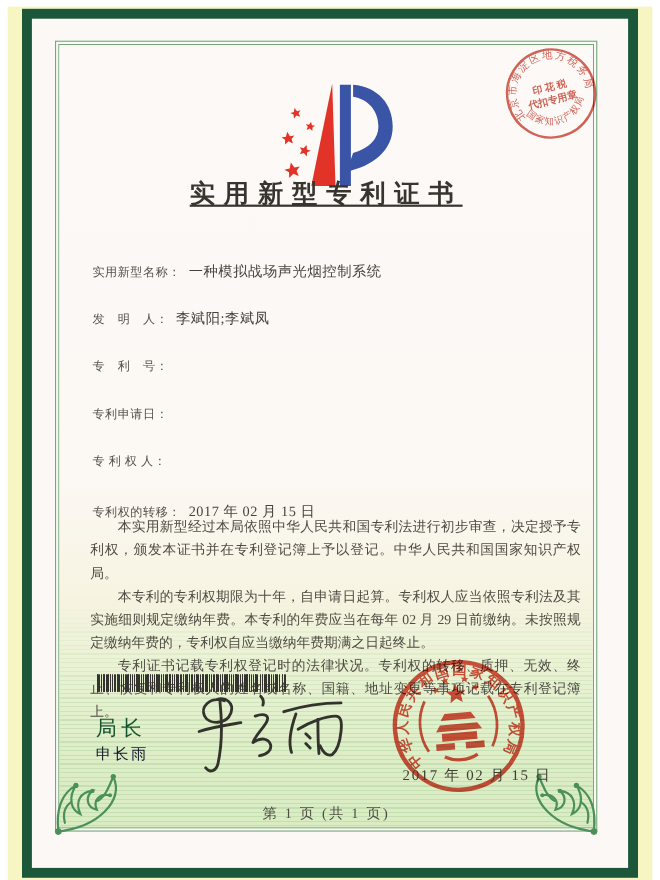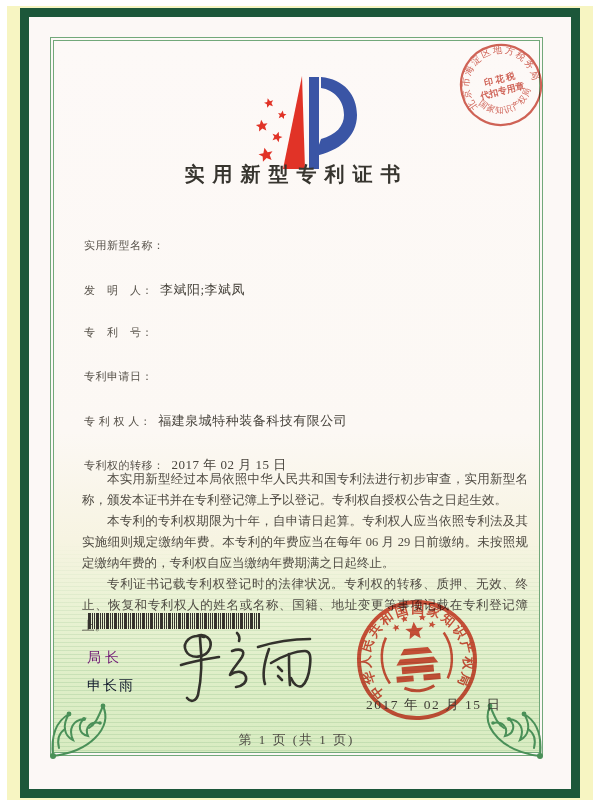--- a/index.html
+++ b/index.html
@@ -17,35 +17,35 @@
     border:1px solid #72a87a;outline:1px solid #72a87a;outline-offset:2px;
   }
   .tint{position:absolute;inset:0;z-index:0;
     background:linear-gradient(180deg,#fdf9f7 0%,#fcf8f4 55%,#f7f4e2 70%,#e9f2d3 80%,#deeec7 90%,#d9ecc2 100%);}
   .tint::after{content:"";position:absolute;left:0;right:0;bottom:0;height:210px;
     background:repeating-linear-gradient(180deg,rgba(110,170,110,.20) 0 1px,transparent 1px 4px);
     -webkit-mask:linear-gradient(180deg,transparent,#000 55%);
     mask:linear-gradient(180deg,transparent,#000 55%);}
   .certno{position:absolute;left:32px;top:46px;font-size:12px;letter-spacing:2.5px;color:#555048;z-index:2;}
   .logo{position:absolute;left:187px;top:30px;width:120px;height:112px;z-index:2;}
-  .title{position:absolute;left:0;right:0;top:120px;text-align:center;font-size:20px;font-weight:600;
-    letter-spacing:8px;color:#37352f;z-index:2;}
+  .title{position:absolute;left:0;right:0;top:120px;text-align:center;font-size:23px;font-weight:600;
+    letter-spacing:8px;color:#37352f;z-index:2;text-decoration:underline;}
   .fields{position:absolute;left:30px;top:0;right:10px;z-index:2;}
   .field{position:absolute;left:0;display:flex;align-items:baseline;white-space:nowrap;justify-content:space-between;}
   .field .lbl{font-size:11px;color:#565149;letter-spacing:.5px;}
   .field .val{font-size:13px;color:#47433c;margin-left:7px;letter-spacing:.5px;}
   .f0{top:197px}.f1{top:240px}.f2{top:284px}.f3{top:328px}.f4{top:371px}.f5{top:415px}
   .paras{position:absolute;left:28px;top:428px;width:446px;z-index:2;}
   .paras p{margin:0;text-indent:2em;font-size:12.5px;line-height:21px;color:#4f4b43;text-align:justify;}
   .barcode{position:absolute;left:34px;top:572px;width:172px;height:16px;z-index:2;
     background-image:
       repeating-linear-gradient(90deg,#35332e 0 1px,transparent 1px 2px),
       repeating-linear-gradient(90deg,#35332e 0 2px,transparent 2px 9px),
       repeating-linear-gradient(90deg,#35332e 0 1px,transparent 1px 6px);}
-  .signer-title{position:absolute;left:33px;top:608px;font-size:14px;letter-spacing:4px;color:#701a75;z-index:2;}
+  .signer-title{position:absolute;left:33px;top:608px;font-size:19px;letter-spacing:4px;color:#14532d;z-index:2;}
   .signer-name{position:absolute;left:33px;top:636px;font-size:14px;letter-spacing:2px;color:#0f172a;z-index:2;}
   .signature{position:absolute;left:120px;top:576px;width:150px;height:96px;z-index:2;}
   .grant-seal{position:absolute;left:300px;top:556px;width:126px;height:126px;z-index:3;
     opacity:.9;mix-blend-mode:multiply;transform:rotate(-5deg);}
   .grant-date{position:absolute;left:312px;top:655px;font-size:13.5px;letter-spacing:1.5px;
     color:#3f3c35;z-index:4;white-space:nowrap;}
   .tax-stamp{position:absolute;left:397px;top:-6px;width:100px;height:100px;z-index:3;
     opacity:.85;mix-blend-mode:multiply;transform:rotate(-14deg);}
   .footer{position:absolute;left:0;right:0;top:690px;text-align:center;font-size:13px;
     letter-spacing:2px;color:#4f4d45;z-index:2;}
@@ -77,44 +77,44 @@
         <use href="#star-shape" transform="translate(36,66) scale(0.55) rotate(18)"></use>
         <use href="#star-shape" transform="translate(25,84) scale(0.75) rotate(-12)"></use>
       </g>
     </svg>
 
     <div class="title">实用新型专利证书</div>
 
     <div class="fields">
       <div class="field f0">
         <span class="lbl">实用新型名称：</span>
+        <span class="val">一种模拟战场声光烟控制系统</span>
       </div>
       <div class="field f1">
         <span class="lbl">发　明　人：</span>
         <span class="val">李斌阳;李斌凤</span>
       </div>
       <div class="field f2">
         <span class="lbl">专　利　号：</span>
       </div>
       <div class="field f3">
         <span class="lbl">专利申请日：</span>
       </div>
       <div class="field f4">
         <span class="lbl">专 利 权 人：</span>
-        <span class="val">福建泉城特种装备科技有限公司</span>
       </div>
       <div class="field f5">
         <span class="lbl">专利权的转移：</span>
         <span class="val">2017 年 02 月 15 日</span>
       </div>
     </div>
 
     <div class="paras">
-      <p>本实用新型经过本局依照中华人民共和国专利法进行初步审查，实用新型名称，颁发本证书并在专利登记簿上予以登记。专利权自授权公告之日起生效。</p>
-      <p>本专利的专利权期限为十年，自申请日起算。专利权人应当依照专利法及其实施细则规定缴纳年费。本专利的年费应当在每年 06 月 29 日前缴纳。未按照规定缴纳年费的，专利权自应当缴纳年费期满之日起终止。</p>
+      <p>本实用新型经过本局依照中华人民共和国专利法进行初步审查，决定授予专利权，颁发本证书并在专利登记簿上予以登记。中华人民共和国国家知识产权局。</p>
+      <p>本专利的专利权期限为十年，自申请日起算。专利权人应当依照专利法及其实施细则规定缴纳年费。本专利的年费应当在每年 02 月 29 日前缴纳。未按照规定缴纳年费的，专利权自应当缴纳年费期满之日起终止。</p>
       <p>专利证书记载专利权登记时的法律状况。专利权的转移、质押、无效、终止、恢复和专利权人的姓名或名称、国籍、地址变更等事项记载在专利登记簿上。</p>
     </div>
 
     <div class="barcode"></div>
 
     <div class="signer-title">局长</div>
     <div class="signer-name">申长雨</div>
 
     <svg class="signature" viewBox="0 0 150 96">
       <g fill="none" stroke="#33322c" stroke-width="2.6" stroke-linecap="round" stroke-linejoin="round">

